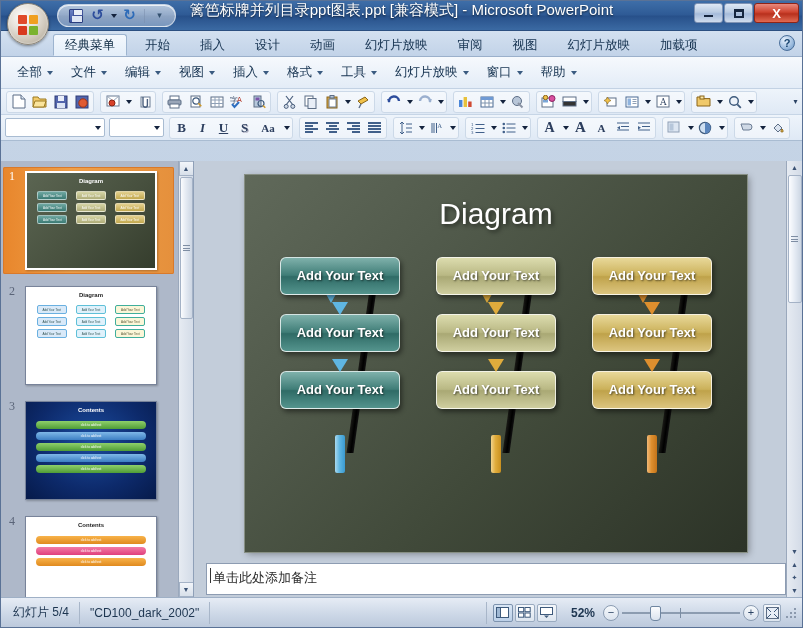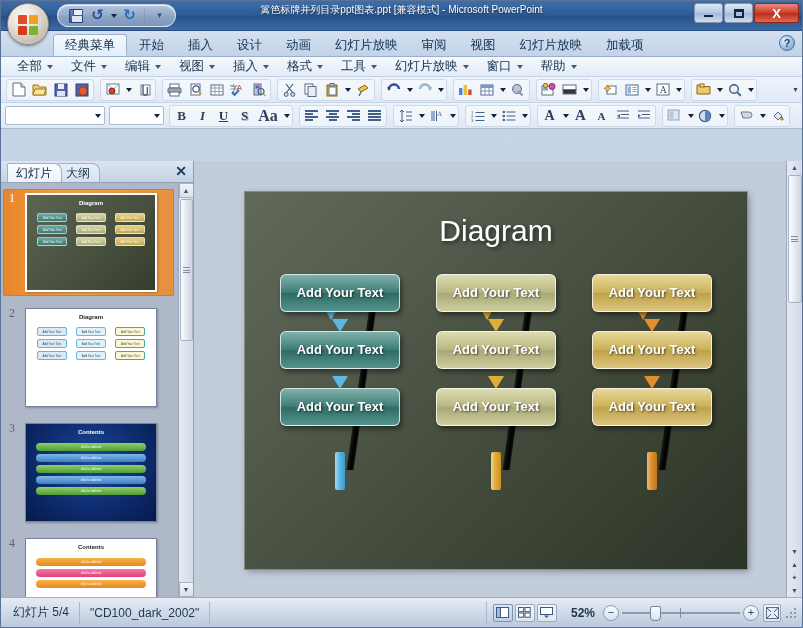--- a/index.html
+++ b/index.html
@@ -81,21 +81,21 @@
   .tri-down {
     width: 0; height: 0;
     border-left: 3px solid transparent; border-right: 3px solid transparent;
     border-top: 4px solid #14233e;
     margin-left: 1px;
   }
   .qat-sep { width: 1px; height: 14px; background: rgba(120,140,170,.5); margin: 0 2px; }
   .title-text {
     position: absolute; left: 0; right: 0; top: 0; height: 18px;
     display: flex; align-items: center; justify-content: center;
-    color: #ffffff; font-size: 10px;
+    color: #ffffff; font-size: 15px;
     text-shadow: 0 1px 2px rgba(0,0,0,.65);
     pointer-events: none;
     white-space: nowrap;
   }
   .wbtns {
     position: absolute; right: 3px; top: 2px;
     display: flex; gap: 1px;
   }
   .wbtn {
     width: 29px; height: 20px;
@@ -116,20 +116,21 @@
   .gl-max { display:block; width: 10px; height: 9px; border: 2px solid #16263f; border-top-width: 3px; }
 
   
   .ribbon-tabs {
     height: 26px;
     background: linear-gradient(to bottom, #d3e0f0 0%, #c2d3e8 100%);
     border-bottom: 1px solid #9bb0cb;
     display: flex; align-items: flex-end;
     padding-left: 52px;
     position: relative;
+    gap: 6px;
   }
   .rtab {
     height: 22px; padding: 0 11px;
     display: flex; align-items: center;
     font-size: 12.5px; color: #14314f;
     border: 1px solid transparent;
     border-radius: 3px 3px 0 0;
     cursor: default;
     white-space: nowrap;
   }
@@ -142,21 +143,21 @@
     position: absolute; right: 7px; top: 4px;
     width: 16px; height: 16px; border-radius: 50%;
     background: radial-gradient(circle at 35% 30%, #e9f3ff, #8fb2d8 70%, #5880ab 100%);
     border: 1px solid #4a6f9b;
     color: #17446f; font-size: 11px; font-weight: bold;
     display: flex; align-items: center; justify-content: center;
   }
 
   
   .menubar {
-    height: 20px;
+    height: 32px;
     background: linear-gradient(to bottom, #f6f9fd 0%, #e3ecf7 100%);
     border-bottom: 1px solid #c3d2e4;
     display: flex; align-items: center;
     padding-left: 8px;
   }
   .menu-item {
     display: flex; align-items: center; gap: 4px;
     font-size: 12.5px; color: #14314f;
     padding: 2px 8px; margin-right: 2px;
     border-radius: 2px;
@@ -883,21 +884,21 @@
     <div class="combo" style="width:55px">
       <span style="flex:1;padding-left:4px;font-size:11px"></span>
       <span class="tri-down"></span>
     </div>
 
     <div class="tgroup">
       <div class="tb fmt">B</div>
       <div class="tb fmt" style="font-style:italic">I</div>
       <div class="tb fmt" style="text-decoration:underline">U</div>
       <div class="tb fmt" style="text-shadow:1px 1px 0 #aab">S</div>
-      <div class="tb wide fmt" style="font-size:16px">Aa</div>
+      <div class="tb wide fmt" style="font-size:11px">Aa</div>
       <div class="tb-drop">
           <span class="tri-down"></span>
         </div>
     </div>
 
     <div class="tgroup">
       <div class="tb">
         <span class="lines">
             <span style="width:13px"></span>
             <span style="width:8px"></span>
@@ -1033,25 +1034,20 @@
             <path d="M3 7l4-4 4 4-4 4z" fill="#dbe4f0" stroke="#5d6e86"></path>
             <path d="M11 8c1.5 2 1.5 3 0 3s-1.5-1 0-3z" fill="#f0c14a" stroke="#8a6418"></path>
           </svg>
       </div>
     </div>
   </div>
 
   <div class="workspace">
 
     <div class="leftpanel">
-      <div class="panel-tabs">
-        <div class="ptab active">幻灯片</div>
-        <div class="ptab">大纲</div>
-        <div class="ptab-close">✕</div>
-      </div>
 
       <div class="thumbs">
         <div class="thumblist">
 
           <div class="thumbrow selected">
             <div class="thumbnum">1</div>
             <div class="thumbwrap">
               <div class="thumbslide th-dark">
                 <div class="th-title light">Diagram</div>
                 <div class="th-cols">
@@ -1209,20 +1205,23 @@
                 <path d="M10 19 L2 6 L18 6 Z" fill="#de8f2e"></path>
               </svg>
               <div class="sign gold">Add Your Text</div>
               <div class="stem gold2"></div>
             </div>
 
           </div>
         </div>
       </div>
 
+      <div class="notes">
+        <span>单击此处添加备注</span>
+      </div>
 
       <div class="mainscroll">
         <div class="ms-btn">▲</div>
         <div class="ms-thumb">
           <span class="sb-grip">
               <i></i>
               <i></i>
               <i></i>
             </span>
         </div>

